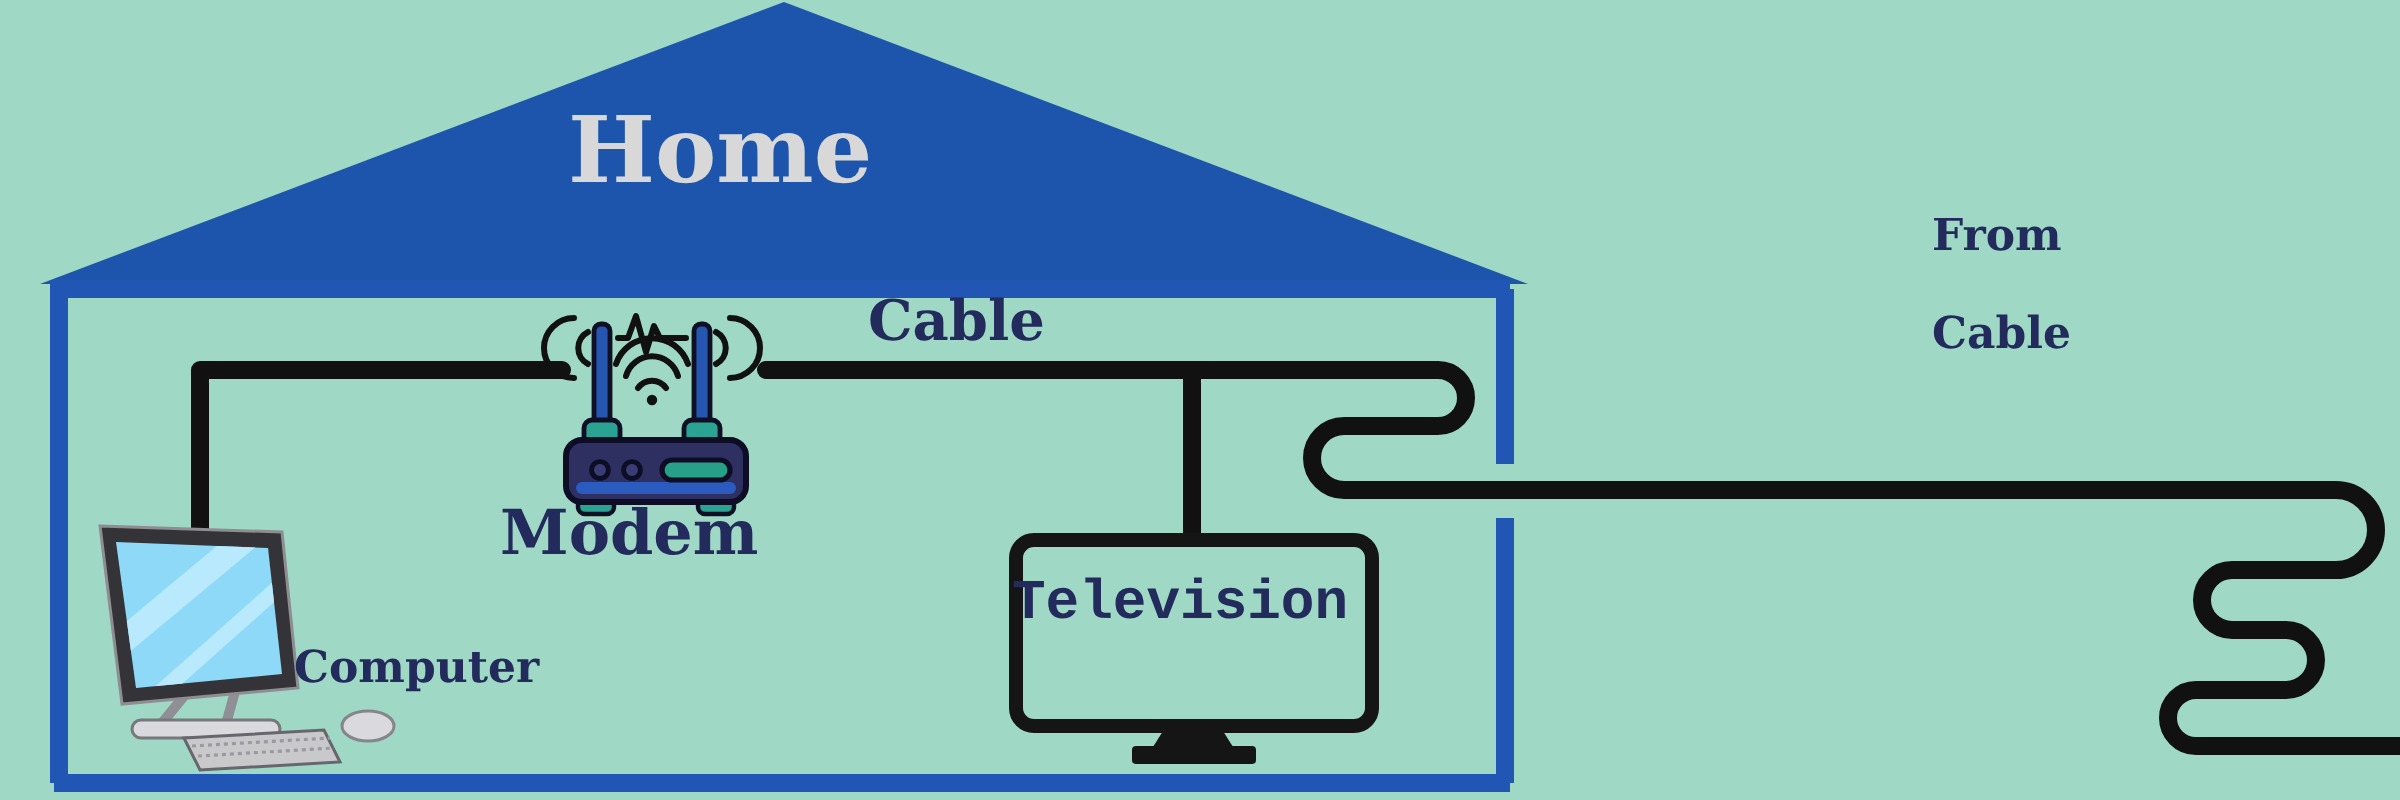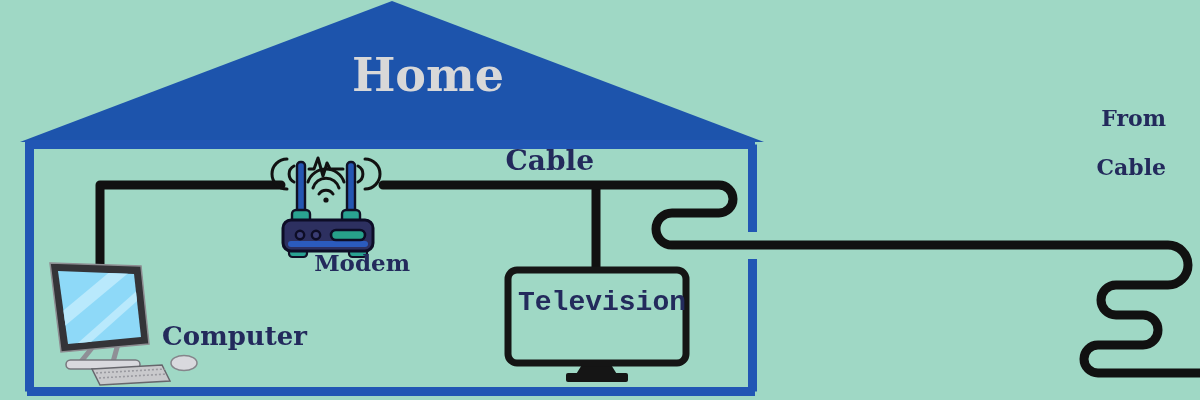--- a/index.html
+++ b/index.html
@@ -8,27 +8,27 @@
     width:1200px;height:400px;
     background:#9fd8c5;
     overflow:hidden;
     font-family:"DejaVu Serif", serif;
   }
   .stage svg{position:absolute;left:0;top:0;}
   .lbl{
     position:absolute;
     color:#232a5c;
     font-weight:bold;
-    text-align:right;
+    text-align:left;
     white-space:nowrap;
   }
   .lbl-home{left:284px;top:48px;width:220px;font-size:46px;color:#d8d8d8;}
   .lbl-cable{left:434px;top:144px;width:160px;font-size:28px;}
-  .lbl-modem{left:250px;top:249px;width:160px;font-size:23px;}
-  .lbl-computer{left:147px;top:321px;width:160px;font-size:26px;}
+  .lbl-modem{left:250px;top:249px;width:160px;font-size:31px;}
+  .lbl-computer{left:147px;top:321px;width:160px;font-size:22px;}
   .lbl-television{left:506px;top:287px;width:180px;font-size:28px;font-family:Liberation Mono, monospace;}
   .lbl-source{left:966px;top:94px;width:200px;font-size:22px;line-height:49px;}
 </style>
 </head>
 <body>
 
 <div class="stage">
 
   <svg width="1200" height="400" viewBox="0 0 1200 400">
 

